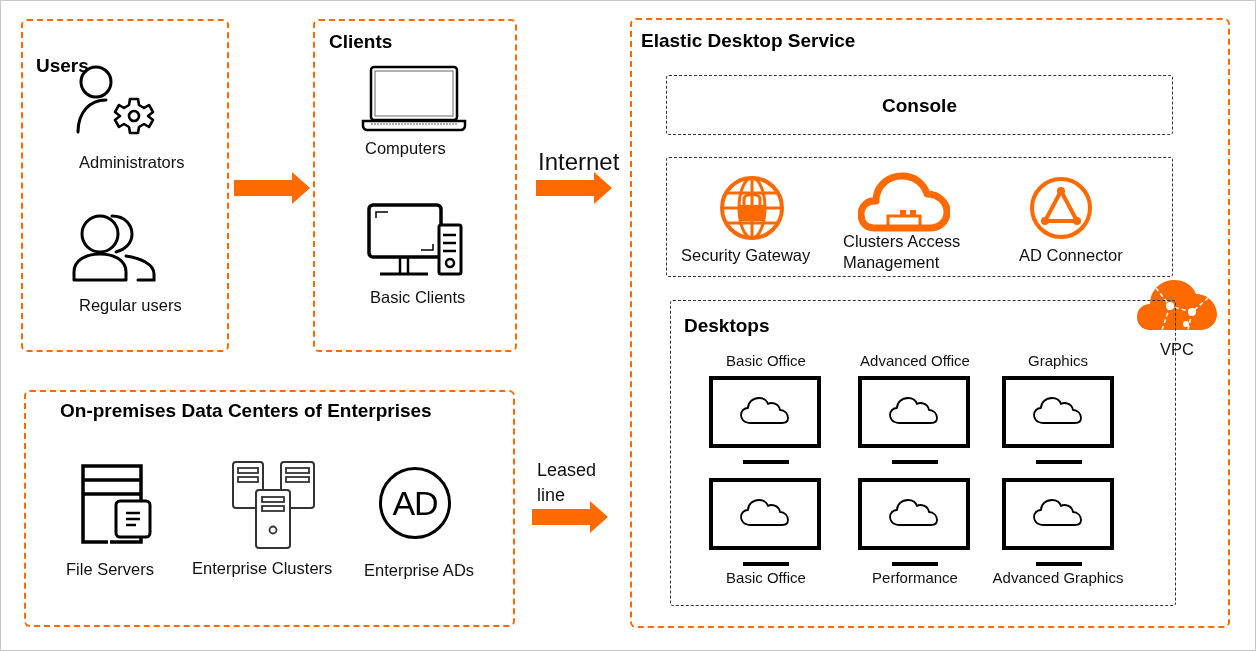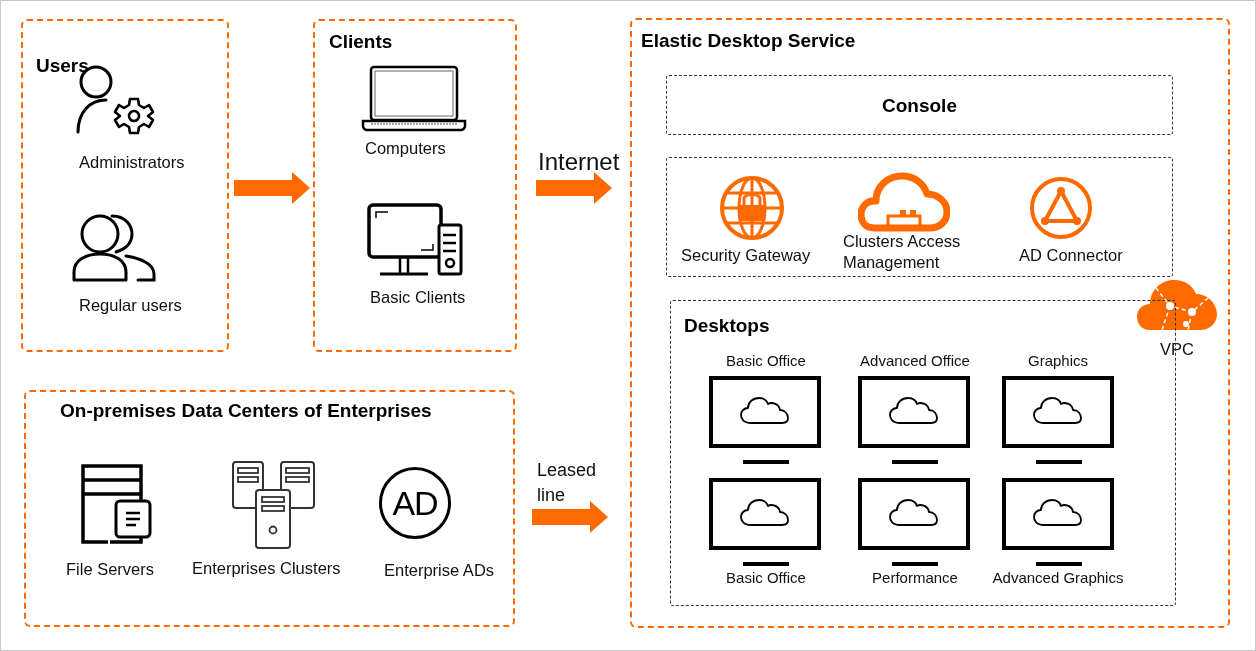--- a/index.html
+++ b/index.html
@@ -84,25 +84,25 @@
   <rect x="7" y="8" width="20" height="5" fill="none" stroke="#333" stroke-width="1.8"></rect>
   <rect x="7" y="17" width="20" height="5" fill="none" stroke="#333" stroke-width="1.8"></rect>
   <rect x="50" y="2" width="33" height="46" rx="3" fill="#fff" stroke="#333" stroke-width="2"></rect>
   <rect x="55" y="8" width="23" height="5" fill="none" stroke="#333" stroke-width="1.8"></rect>
   <rect x="55" y="17" width="23" height="5" fill="none" stroke="#333" stroke-width="1.8"></rect>
   <rect x="25" y="30" width="34" height="58" rx="3" fill="#fff" stroke="#333" stroke-width="2"></rect>
   <rect x="31" y="37" width="22" height="5" fill="none" stroke="#333" stroke-width="1.8"></rect>
   <rect x="31" y="46" width="22" height="5" fill="none" stroke="#333" stroke-width="1.8"></rect>
   <circle cx="42" cy="70" r="3.5" fill="none" stroke="#333" stroke-width="1.8"></circle>
 </svg>
-<div class="lbl" style="left:192px;top:559px;">Enterprises Clusters</div>
+<div class="lbl" style="left:192px;top:559px;">Enterprise Clusters</div>
 <div class="icon" style="left:379px;top:467px;width:72px;height:72px;border:3.5px solid #000;border-radius:50%;display:flex;align-items:center;justify-content:center;">
   <span style="font-size:34px;letter-spacing:-1px;">AD</span>
 </div>
-<div class="lbl" style="left:384px;top:561px;">Enterprise ADs</div>
+<div class="lbl" style="left:364px;top:561px;">Enterprise ADs</div>
 
 <div class="lbl" style="left:537px;top:460px;font-size:18px;text-align:right;">Leased</div>
 <div class="lbl" style="left:537px;top:485px;font-size:18px;text-align:left;">line</div>
 <svg class="arrow" style="left:532px;top:501px;" width="78" height="32" viewBox="0 0 78 32">
   <path d="M0 8 L58 8 L58 0 L76 16 L58 32 L58 24 L0 24 Z" fill="#ff6a00"></path>
 </svg>
 
 <div class="obox" style="left:630px;top:18px;width:600px;height:610px;"></div>
 <div class="title" style="left:641px;top:30px;">Elastic Desktop Service</div>
 

